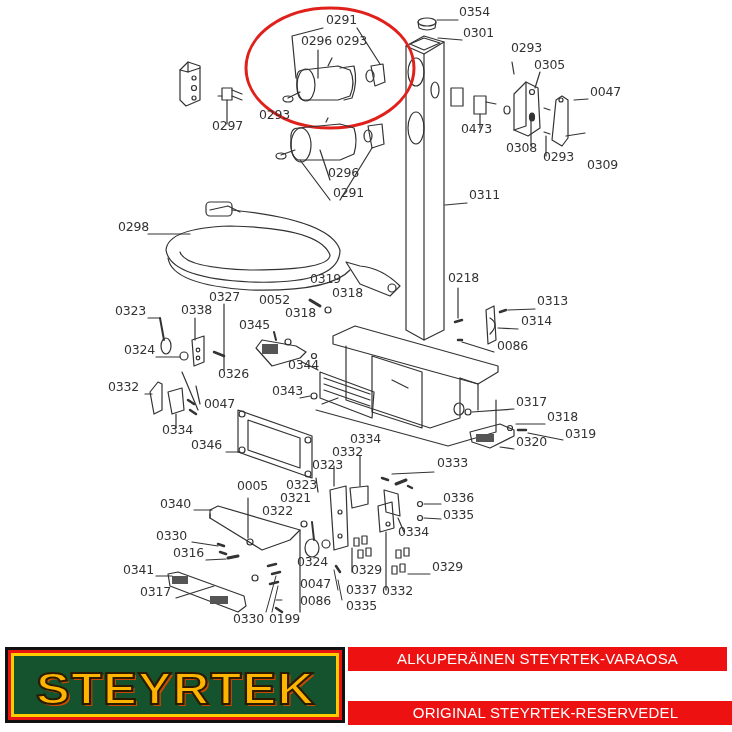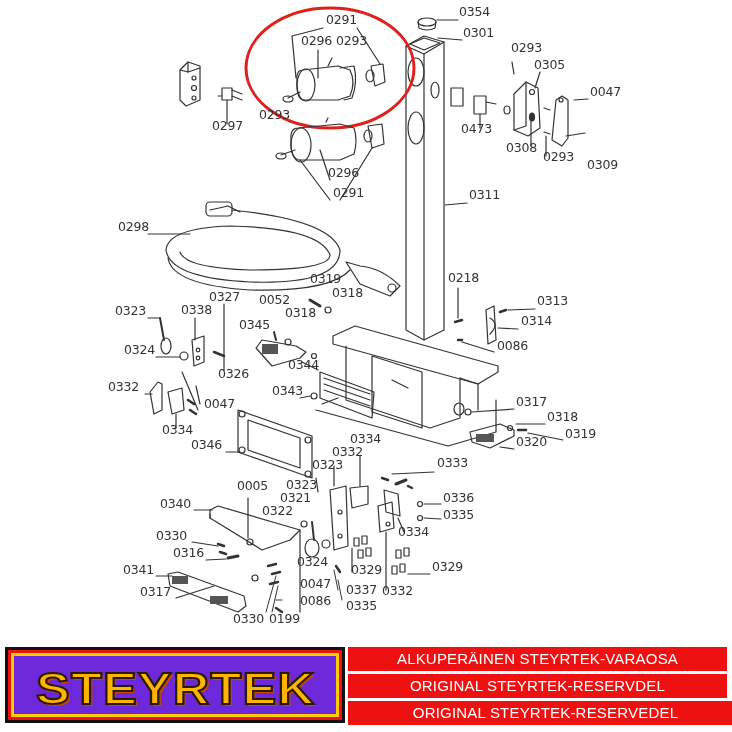--- a/index.html
+++ b/index.html
@@ -4,21 +4,21 @@
   <style>
     html, body { margin: 0; padding: 0; background: #ffffff; }
     body { width: 732px; height: 732px; position: relative; overflow: hidden; font-family: "DejaVu Sans", sans-serif; }
     #diagram { position: absolute; left: 0; top: 0; width: 732px; height: 640px; }
     #diagram svg { position: absolute; left: 0; top: 0; }
     .lbl { position: absolute; font-family: "DejaVu Sans", sans-serif; font-size: 12.5px; color: #333; white-space: nowrap; line-height: 14px; letter-spacing: -0.2px; }
     #footer { position: absolute; left: 0; top: 644px; width: 732px; height: 84px; }
     #logo { position: absolute; left: 5px; top: 3px; width: 340px; height: 76px; background: #111; box-sizing: border-box; padding: 3px; }
     #logo .r1 { width: 100%; height: 100%; background: #e8140f; padding: 3px; box-sizing: border-box; }
     #logo .r2 { width: 100%; height: 100%; background: #ffcc00; padding: 3px; box-sizing: border-box; }
-    #logo .r3 { width: 100%; height: 100%; background: #6d28d9; position: relative; overflow: hidden; }
+    #logo .r3 { width: 100%; height: 100%; background: #14532d; position: relative; overflow: hidden; }
     #logo .brand { position: absolute; left: 22px; top: 8px; font-family: "Liberation Sans", sans-serif; font-weight: bold; font-size: 44px; letter-spacing: 1px; color: #ffb400; -webkit-text-stroke: 2px #2a1a00; transform: scaleX(1.15); transform-origin: left top; text-shadow: 2px 2px 0 #c84a00; }
     .banner { position: absolute; left: 348px; width: 379px; height: 24px; background: #ee1111; color: #fff; font-family: "Liberation Sans", sans-serif; font-size: 15px; line-height: 24px; text-align: center; letter-spacing: 0.2px; }
     .b1 { top: 3px; } .b2 { top: 30px; } .b3 { top: 57px; padding-left: 8px; }
   </style>
 </head>
 <body>
 
 <div id="diagram">
   <svg width="732" height="640" viewBox="0 0 732 640" fill="none" stroke="#333" stroke-width="1.2" stroke-linejoin="round" stroke-linecap="round">
 
@@ -364,15 +364,14 @@
   <div id="logo">
     <div class="r1">
         <div class="r2">
           <div class="r3">
       <span class="brand">STEYRTEK</span>
     </div>
         </div>
       </div>
   </div>
   <div class="banner b1">ALKUPERÄINEN STEYRTEK-VARAOSA</div>
-  <div class="banner b2">ORIGINAL STEYRTEK-RESERVDEL</div>
   <div class="banner b3">ORIGINAL STEYRTEK-RESERVEDEL</div>
 </div>
 
 </body></html>

